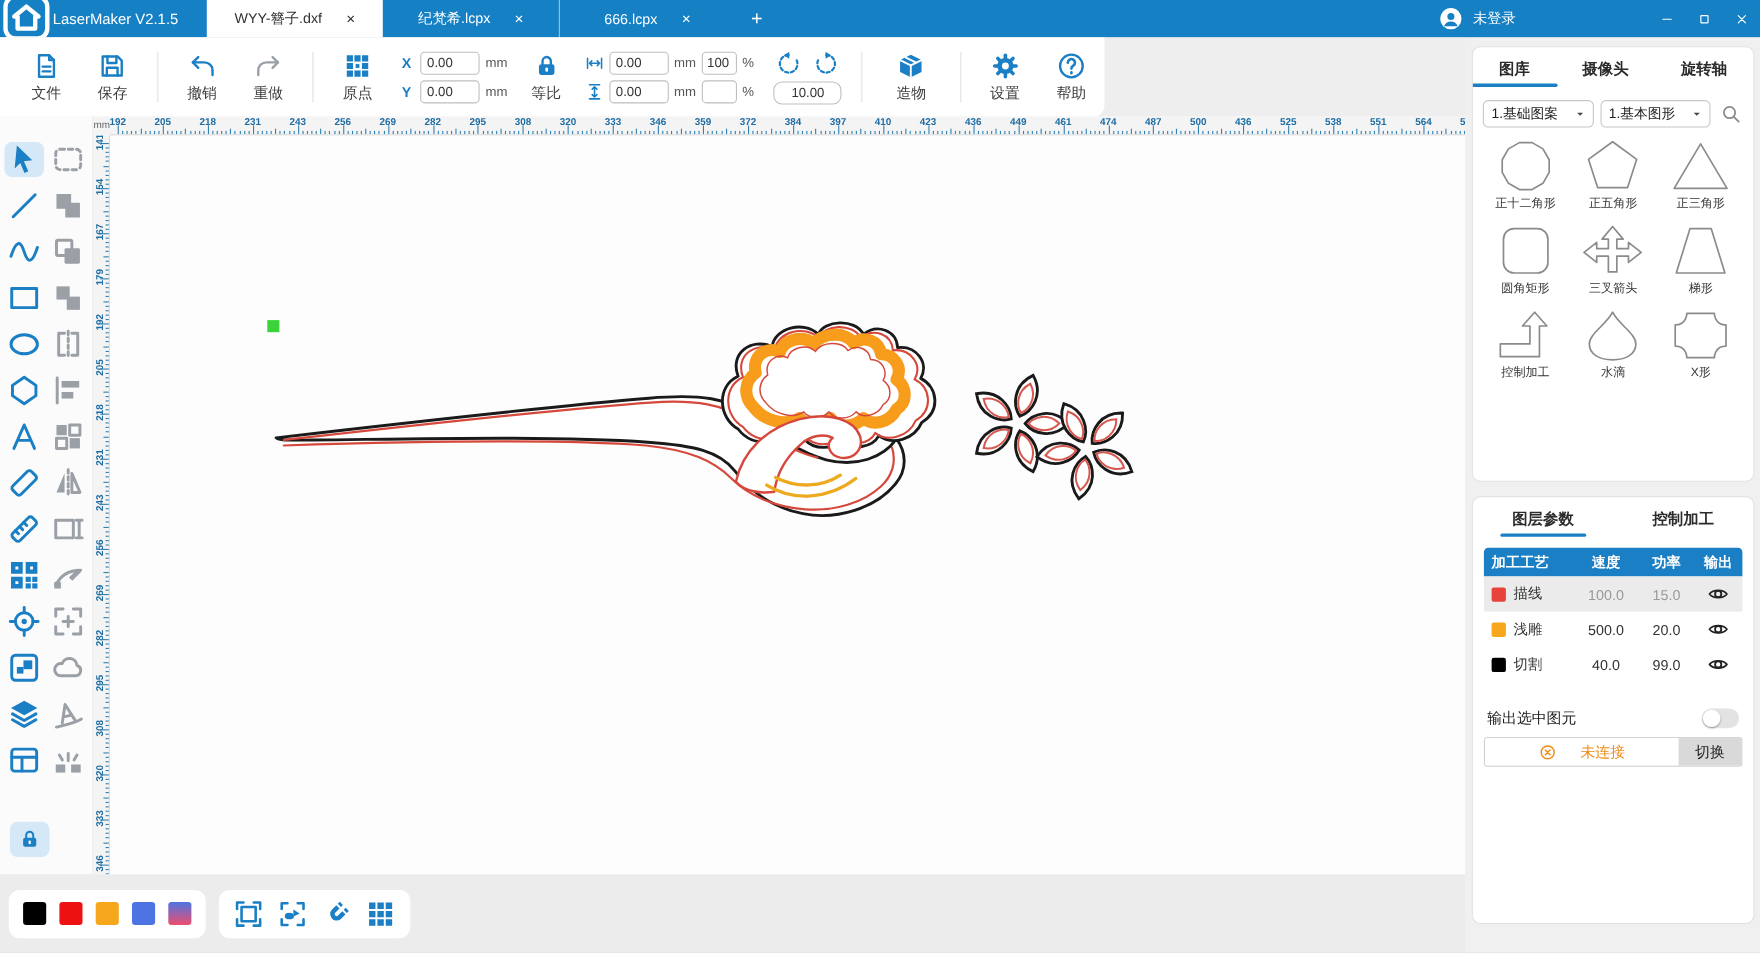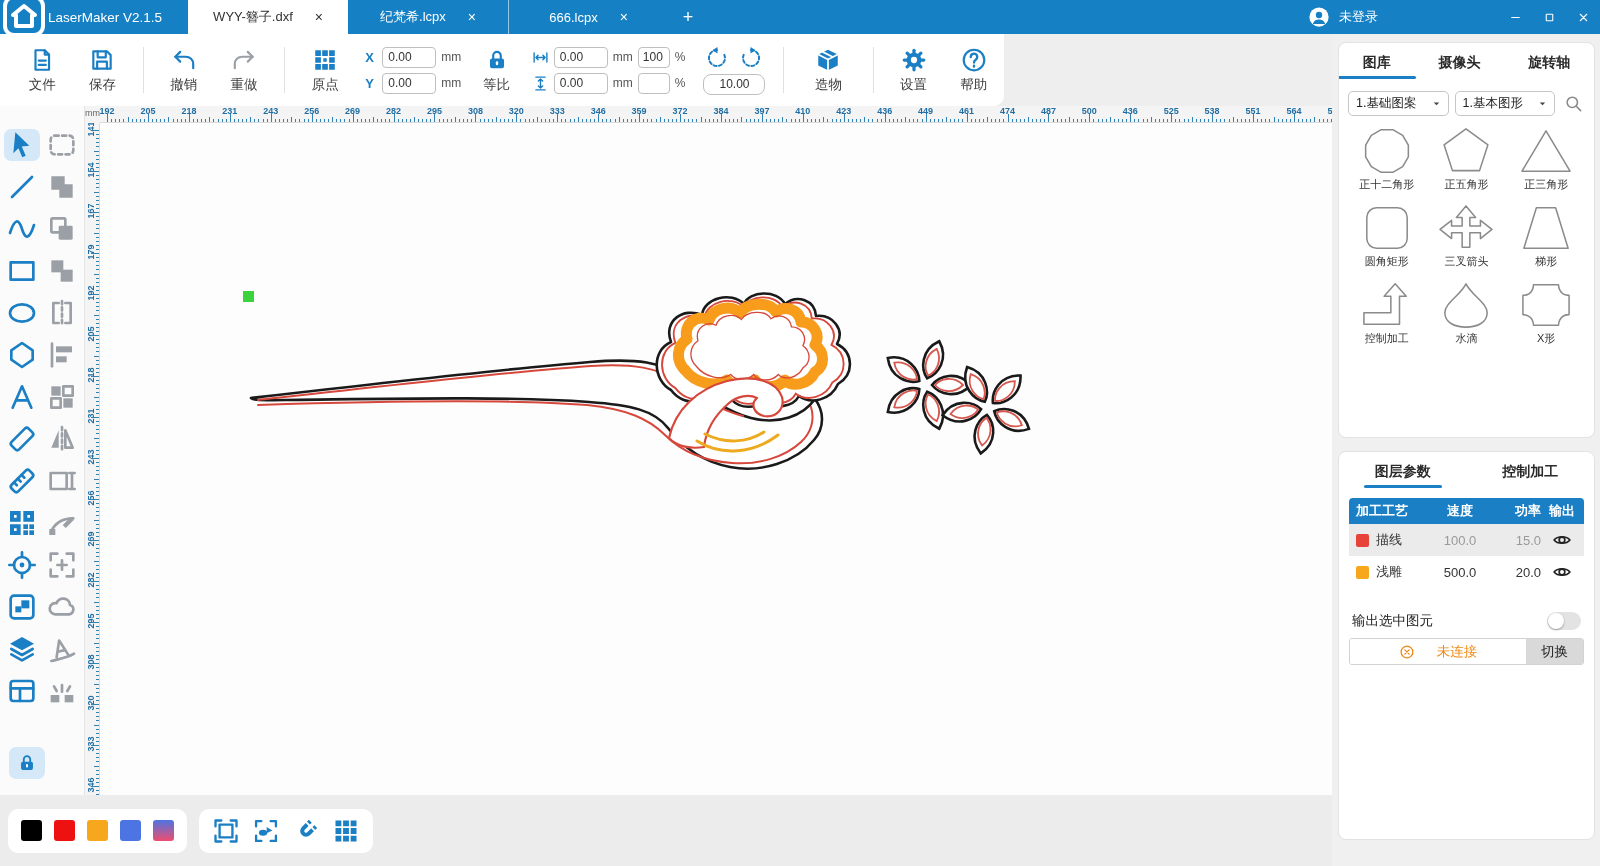--- a/index.html
+++ b/index.html
@@ -95,21 +95,21 @@
   .shape-cell svg { width:58px; height:50px; stroke:#8b8b8b; fill:none; stroke-width:1.6; }
   .shape-label { font-size:11px; color:#333; margin-top:1px; }
 
   .ptable { margin:10px 10px 0; font-size:13px; }
   .thead { display:flex; background:#1a7fc4; color:#fff; height:26px; align-items:center; font-weight:bold; border-radius:4px 4px 0 0; }
   .trow { display:flex; height:32px; align-items:center; }
   .trow.sel { background:#ebebeb; }
   .trow.sel .val { color:#9a9a9a; }
   .c-name { width:82px; padding-left:7px; display:flex; align-items:center; gap:7px; }
   .c-speed { width:58px; text-align:center; }
-  .c-power { width:52px; text-align:right; }
+  .c-power { width:52px; text-align:center; }
   .c-out { width:42px; display:flex; justify-content:center; }
   .lswatch { width:13px; height:13px; border-radius:2px; display:inline-block; }
   .eye { width:20px; height:20px; color:#222; }
   .eye svg { width:100%; height:100%; }
 
   .send-btn { width:104px; height:104px; border-radius:50%; background:#1a7fc4; margin:26px auto 0; display:flex; align-items:center; justify-content:center; color:#fff; font-size:25px; letter-spacing:7px; padding-left:7px; position:relative; }
   .send-btn::after { content:""; position:absolute; inset:5px; border:3px solid #fff; border-radius:50%; }
   .outrow { display:flex; justify-content:space-between; align-items:center; margin:24px 13px 8px; font-size:13.5px; color:#1c1c1c; }
   .toggle { width:34px; height:18px; border-radius:9px; background:#e3e3e3; position:relative; }
   .toggle .knob { position:absolute; left:1px; top:1px; width:16px; height:16px; border-radius:50%; background:#fff; box-shadow:0 1px 2px rgba(0,0,0,.35); }
@@ -1213,20 +1213,34 @@
               </div>
               <div class="c-speed val">500.0</div>
               <div class="c-power val">20.0</div>
               <div class="c-out">
                 <span class="eye"><svg viewBox="0 0 24 24" fill="none" stroke="currentColor" stroke-width="2" stroke-linecap="round" stroke-linejoin="round" style="width:100%;height:100%">
                     <path d="M2.5 12 C6.5 6.8 17.5 6.8 21.5 12 C17.5 17.2 6.5 17.2 2.5 12 Z"></path>
                     <circle cx="12" cy="12" r="3.4"></circle>
                   </svg></span>
               </div>
             </div>
+            <div class="trow">
+              <div class="c-name">
+                <span class="lswatch" style="background:#000000"></span>
+                <span>切割</span>
+              </div>
+              <div class="c-speed val">40.0</div>
+              <div class="c-power val">99.0</div>
+              <div class="c-out">
+                <span class="eye"><svg viewBox="0 0 24 24" fill="none" stroke="currentColor" stroke-width="2" stroke-linecap="round" stroke-linejoin="round" style="width:100%;height:100%">
+                    <path d="M2.5 12 C6.5 6.8 17.5 6.8 21.5 12 C17.5 17.2 6.5 17.2 2.5 12 Z"></path>
+                    <circle cx="12" cy="12" r="3.4"></circle>
+                  </svg></span>
+              </div>
+            </div>
           </div>
       </div>
       <div class="outrow">
         <span>输出选中图元</span>
         <div class="toggle">
             <div class="knob"></div>
           </div>
       </div>
       <div class="statusrow">
         <div class="statusmain">

